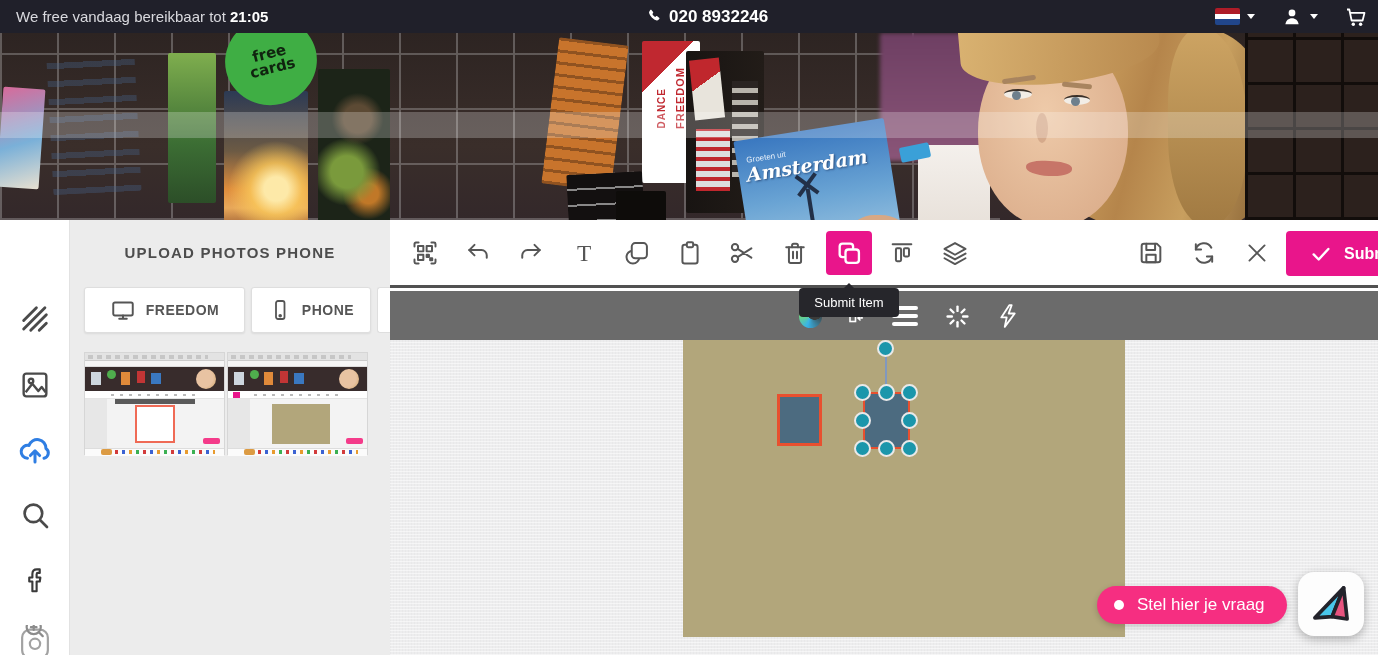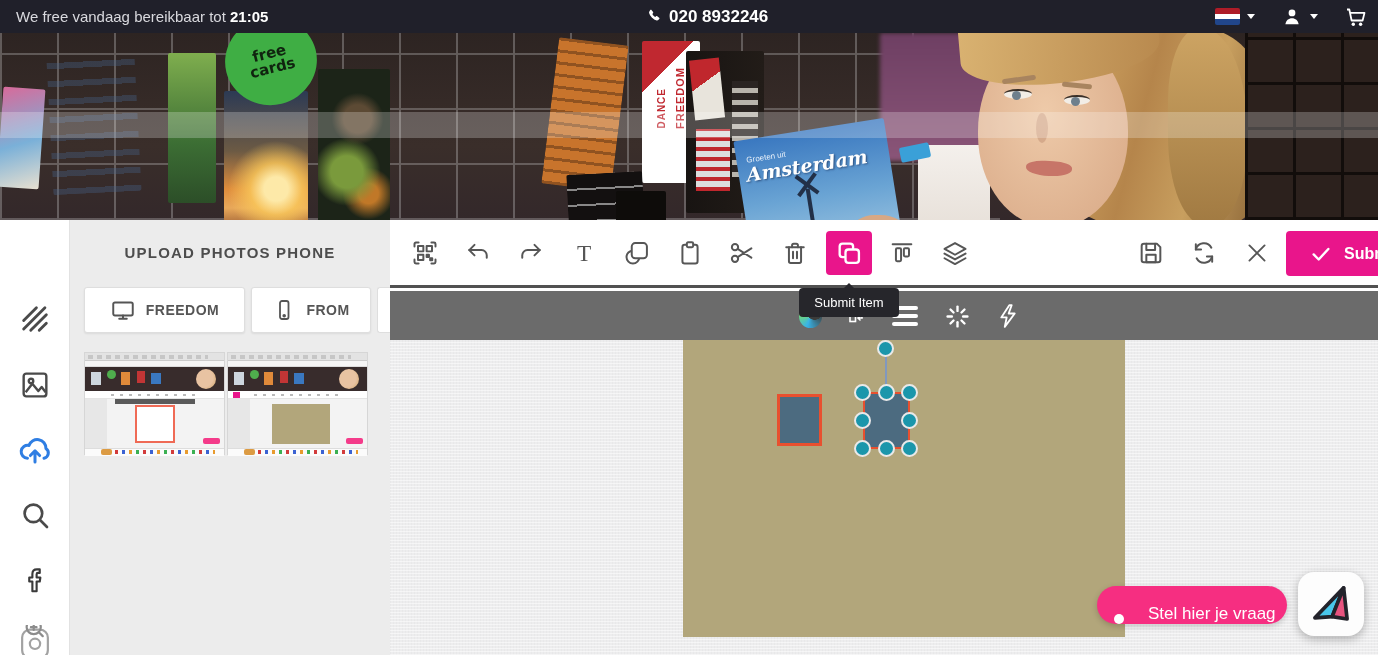--- a/index.html
+++ b/index.html
@@ -84,21 +84,21 @@
 
   
   .workspace { left:390px; top:340px; width:988px; height:315px; background-color:#ededee;
     background-image:repeating-linear-gradient(0deg,rgba(255,255,255,.5) 0 1px,transparent 1px 3px),repeating-linear-gradient(90deg,rgba(0,0,0,.02) 0 1px,transparent 1px 3px); }
   .canvas { left:683px; top:340px; width:442px; height:297px; background:#b2a67b; }
   .shape { position:absolute; background:#4c6b80; }
   .handle { position:absolute; width:17px; height:17px; border-radius:50%; background:#1b96ab; border:2px solid #e9e9e9; cursor:pointer; }
   .rot-line { position:absolute; left:885px; top:357px; width:2px; height:36px; background:#8198be; }
 
   
-  .chat { left:1097px; top:586px; width:190px; height:38px; background:#f62e81; border-radius:19px; display:flex; align-items:flex-end; gap:24px; padding-left:17px; color:#fff; font-size:17px; cursor:pointer; box-shadow:0 2px 6px rgba(0,0,0,.2); }
+  .chat { left:1097px; top:586px; width:190px; height:38px; background:#f62e81; border-radius:19px; display:flex; align-items:center; gap:13px; padding-left:17px; color:#fff; font-size:17px; cursor:pointer; box-shadow:0 2px 6px rgba(0,0,0,.2); }
   .chat-dot { width:10px; height:10px; border-radius:50%; background:#fff; }
   .fab { left:1298px; top:572px; width:66px; height:64px; background:#fdfdfd; border-radius:16px; box-shadow:0 3px 10px rgba(0,0,0,.28); display:flex; align-items:center; justify-content:center; cursor:pointer; }
 </style>
 </head>
 <body>
 
 <div id="app">
 
   <header class="topbar">
     <div class="avail"><span>We free vandaag bereikbaar tot </span><b>21:05</b></div>
@@ -250,21 +250,21 @@
           <rect x="3" y="5" width="18" height="12" rx="1.5"></rect>
           <path d="M12 17v3M8.5 20h7"></path>
         </svg>
       <span>FREEDOM</span>
     </div>
     <div class="up-btn" style="left:181px;width:120px">
       <svg width="24" height="24" viewBox="0 0 24 24" stroke="#555" stroke-width="1.8" fill="none" stroke-linecap="round">
           <rect x="8" y="3" width="8.5" height="18" rx="2"></rect>
           <circle cx="12.2" cy="17.8" r="0.9" fill="#555"></circle>
         </svg>
-      <span>FROM</span>
+      <span>PHONE</span>
     </div>
     <div class="up-sliver"></div>
 
     <div class="thumb v1" style="left:14px">
       <div class="th-tabs"></div>
       <div class="th-addr"></div>
       <div class="th-banner">
         <i style="left:6px;top:5px;width:10px;height:13px;background:#cdd6de"></i>
         <i style="left:22px;top:3px;width:9px;height:9px;border-radius:50%;background:#4fae4d"></i>
         <i style="left:36px;top:5px;width:9px;height:13px;background:#e08a3a"></i>

